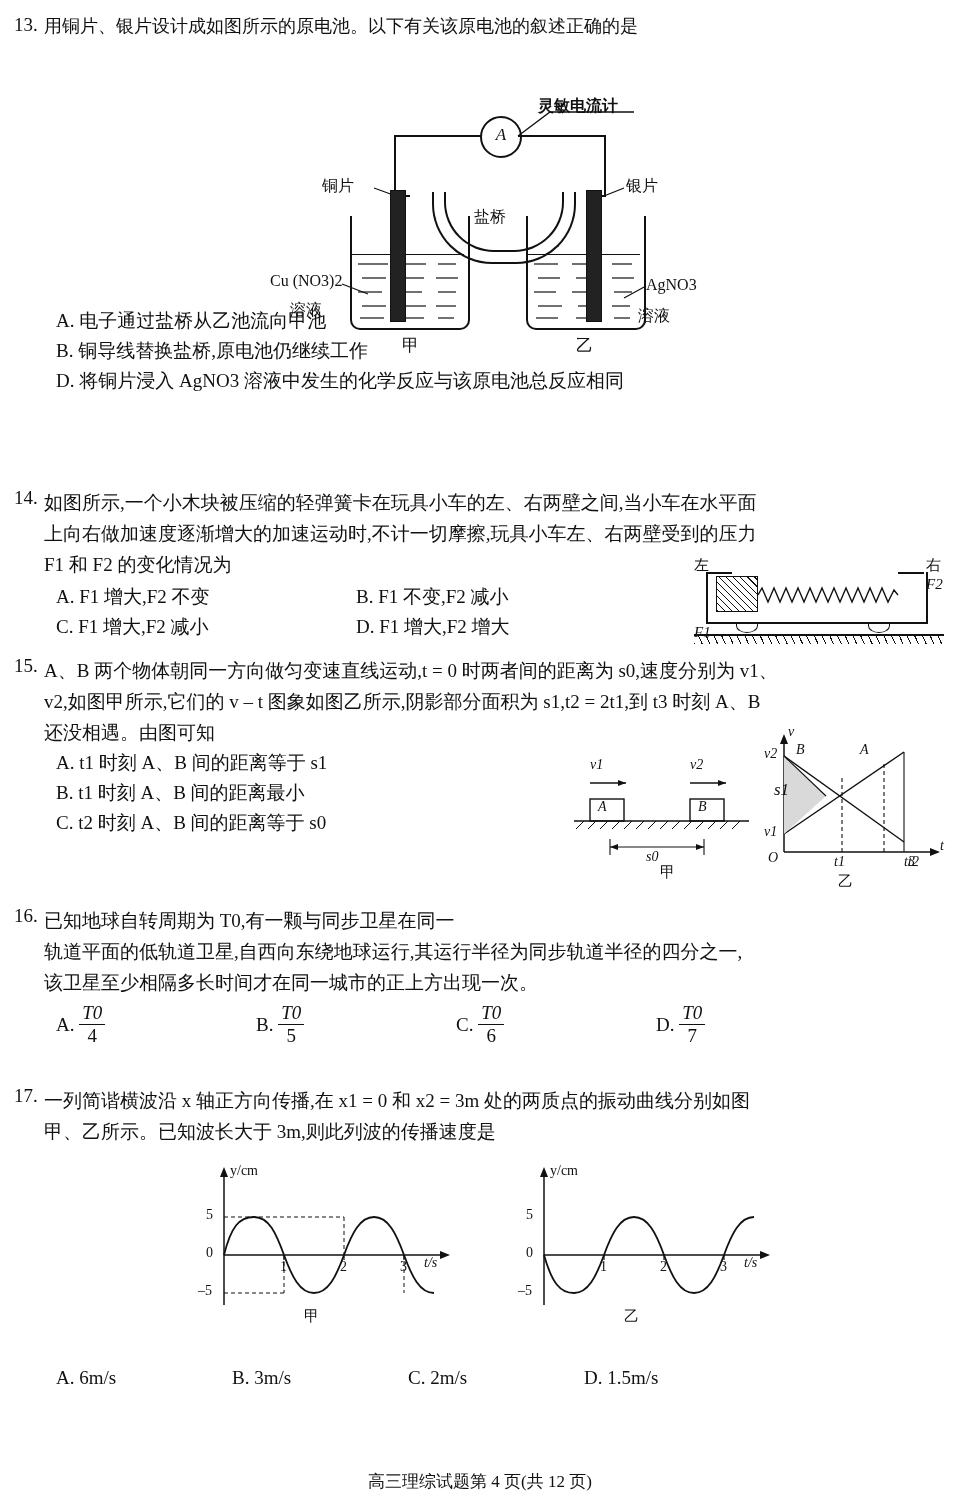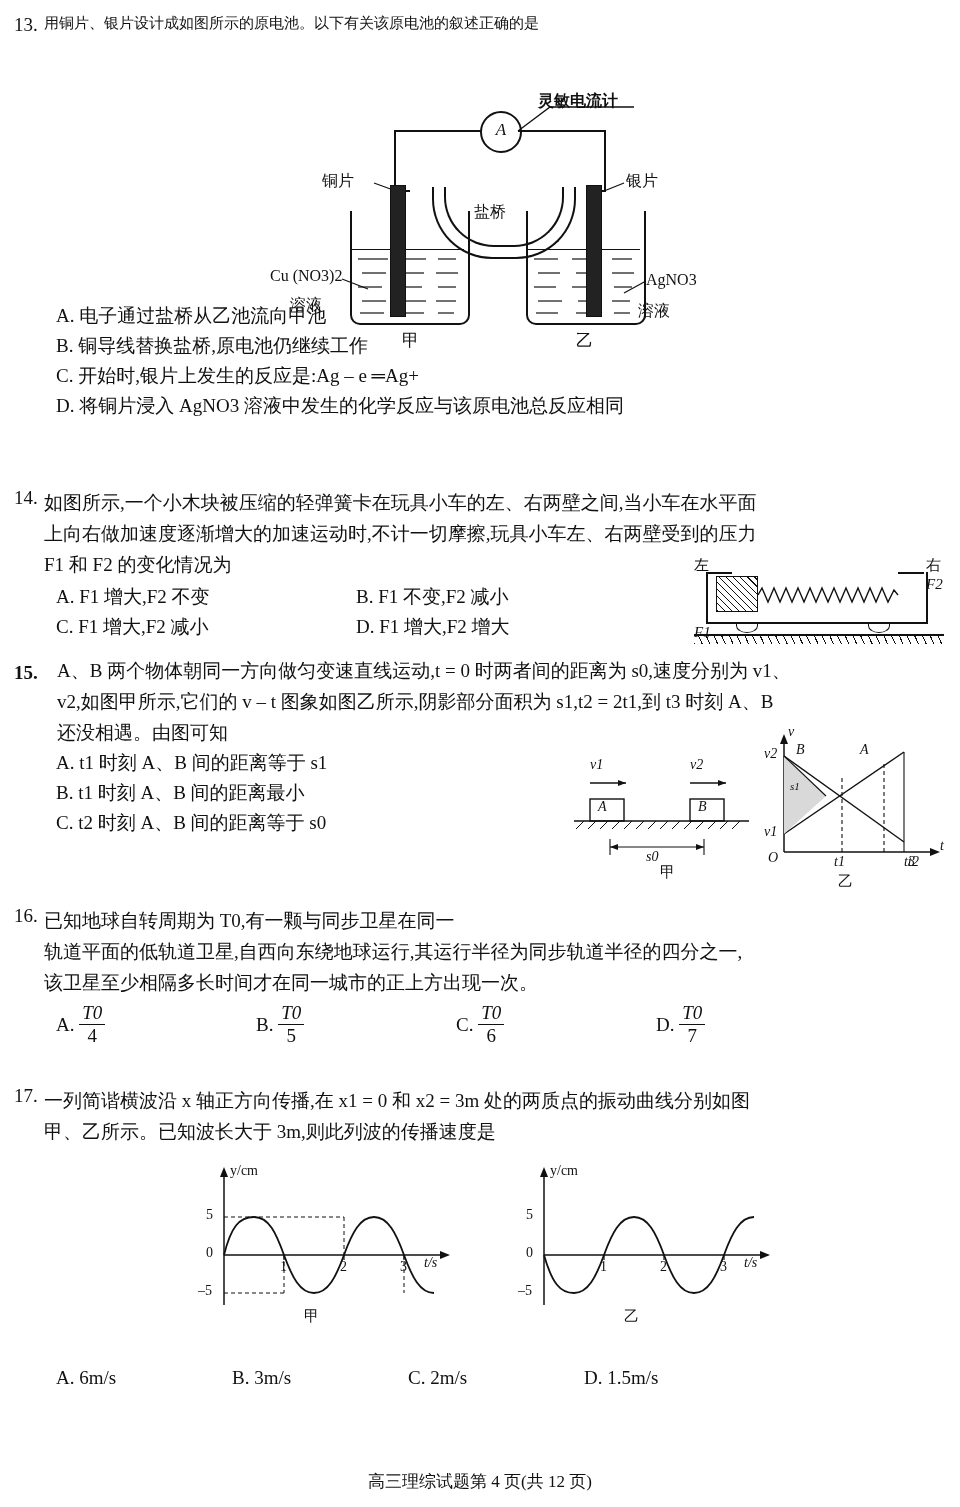--- a/index.html
+++ b/index.html
@@ -20,21 +20,21 @@
   .opt { }
 
   
   .frac { display:inline-block; text-align:center; vertical-align:middle; position:relative; top:-2px;}
   .frac .num { display:block; border-bottom:1.4px solid #111; padding:0 3px; font-style:italic;}
   .frac .den { display:block; padding:0 3px; }
 
   
   #q13 { position:absolute; left:14px; top:14px; width:930px; }
   #q13 .qnum { left:0; top:0; }
-  #q13 .qtext { margin-left:30px; font-size:15px; }
+  #q13 .qtext { margin-left:30px; font-size:18px; }
 
   #fig13 { position:relative; width:930px; height:260px; margin-top:6px; }
   .lbl { position:absolute; font-size:16px; white-space:nowrap; }
   .lblc { position:absolute; font-size:16px; white-space:nowrap; font-family:"Liberation Serif", serif;}
 
   .meter { position:absolute; left:466px; top:72px; width:38px; height:38px; border:2px solid #111; border-radius:50%; }
   .meter span { position:absolute; left:0; right:0; top:7px; text-align:center; font-style:italic; font-size:17px; }
 
   .wire { position:absolute; background:#111; }
 
@@ -59,22 +59,22 @@
            background:repeating-linear-gradient(45deg,#111 0 1px,#fff 1px 5px); }
   .wheel { position:absolute; width:20px; height:10px; border:1.5px solid #111; border-top:none;
            border-bottom-left-radius:12px 8px; border-bottom-right-radius:12px 8px; }
   .ground { position:absolute; left:0; top:72px; width:250px; height:2px; background:#111; }
   .hatch { position:absolute; left:0; top:74px; width:250px; height:8px;
            background:repeating-linear-gradient(65deg,#111 0 1px,#fff 1px 7px); }
   .spring { position:absolute; left:64px; top:24px; width:140px; height:18px; }
 
   
   #q15 { position:absolute; left:14px; top:655px; width:930px; }
-  #q15 .qnum { left:0; top:7px;font-weight:bold; }
-  #q15 .qtext { margin-left:43px; font-size:19px; line-height:31px; }
+  #q15 .qnum { left:0; top:0; }
+  #q15 .qtext { margin-left:30px; font-size:19px; line-height:31px; }
   #q15 .opts { margin-left:42px; }
   #fig15a { position:absolute; left:560px; top:100px; width:175px; height:125px; }
   #fig15b { position:absolute; left:750px; top:75px; width:185px; height:160px; }
 
   
   #q16 { position:absolute; left:14px; top:905px; width:930px; }
   #q16 .qnum { left:0; top:0; }
   #q16 .qtext { margin-left:30px; font-size:19px; line-height:31px; }
   #q16 .opts { margin-left:42px; margin-top:6px; display:flex; font-size:19px;}
   #q16 .opts > div { width:200px; }
@@ -205,23 +205,20 @@
     </div>
 
     <div style="margin-left:42px;margin-top:2px;">
       <div class="opt-row">
           <span>A. 电子通过盐桥从乙池流向甲池</span>
         </div>
       <div class="opt-row">
           <span>B. 铜导线替换盐桥,原电池仍继续工作</span>
         </div>
       <div class="opt-row">
-          <span>C. 开始时,银片上发生的反应是:Ag – e ═Ag+</span>
-        </div>
-      <div class="opt-row">
           <span>D. 将铜片浸入 AgNO3 溶液中发生的化学反应与该原电池总反应相同</span>
         </div>
     </div>
   </div>
 
   <div class="q" id="q14">
     <span class="qnum">14.</span>
     <div class="qtext">
       <div>如图所示,一个小木块被压缩的轻弹簧卡在玩具小车的左、右两壁之间,当小车在水平面</div>
       <div>上向右做加速度逐渐增大的加速运动时,不计一切摩擦,玩具小车左、右两壁受到的压力</div>
@@ -337,21 +334,21 @@
 
         <line x1="78" y1="122" x2="78" y2="48" stroke="#111" stroke-width="1.1" stroke-dasharray="4,3"></line>
         <line x1="120" y1="122" x2="120" y2="34" stroke="#111" stroke-width="1.1" stroke-dasharray="4,3"></line>
         <line x1="140" y1="122" x2="140" y2="22" stroke="#111" stroke-width="1.1"></line>
       </svg>
       <div class="lbl" style="left:24px;top:-6px;font-size:14px;font-style:italic;">v</div>
       <div class="lbl" style="left:176px;top:108px;font-size:14px;font-style:italic;">t</div>
       <div class="lbl" style="left:4px;top:120px;font-size:14px;font-style:italic;">O</div>
       <div class="lbl" style="left:0px;top:16px;font-size:14px;font-style:italic;">v2</div>
       <div class="lbl" style="left:0px;top:94px;font-size:14px;font-style:italic;">v1</div>
-      <div class="lbl" style="left:26px;top:50px;font-size:11px;font-style:italic;">s1</div>
+      <div class="lbl" style="left:10px;top:50px;font-size:17px;font-style:italic;">s1</div>
       <div class="lbl" style="left:32px;top:12px;font-size:14px;font-style:italic;">B</div>
       <div class="lbl" style="left:96px;top:12px;font-size:14px;font-style:italic;">A</div>
       <div class="lbl" style="left:70px;top:124px;font-size:14px;font-style:italic;">t1</div>
       <div class="lbl" style="left:112px;top:124px;font-size:14px;font-style:italic;margin-left:32px;">t2</div>
       <div class="lbl" style="left:140px;top:124px;font-size:14px;font-style:italic;">t3</div>
       <div class="lbl" style="left:74px;top:142px;font-size:15px;">乙</div>
     </div>
   </div>
 
   <div class="q" id="q16">

